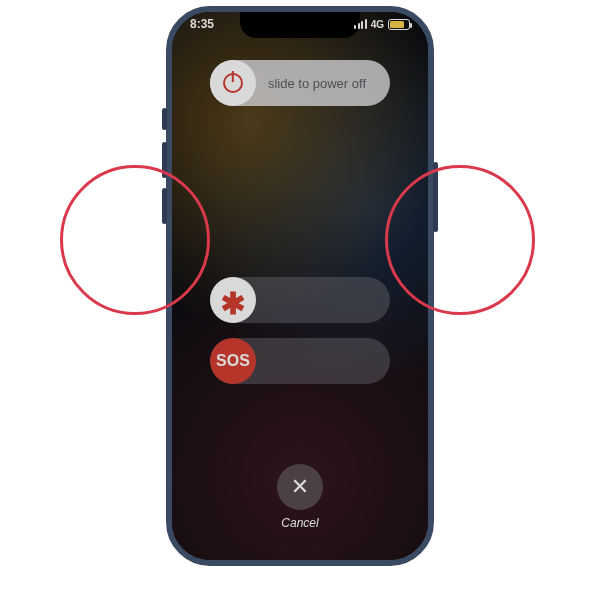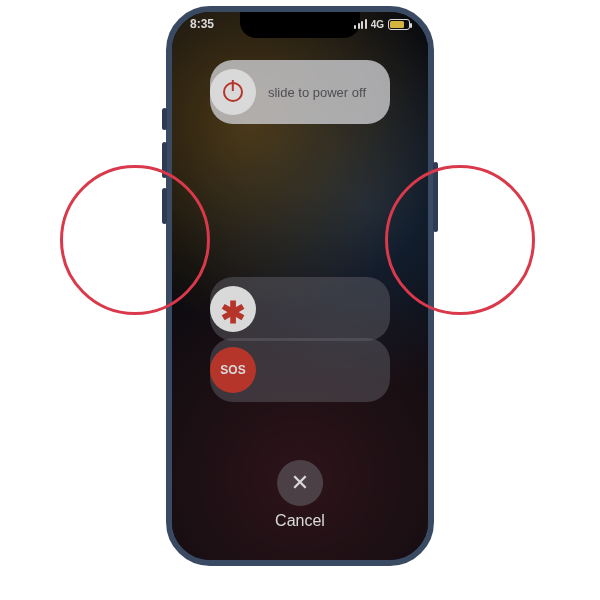--- a/index.html
+++ b/index.html
@@ -87,21 +87,21 @@
     background:#fff; border-radius:1px;
   }
   .battery .fill{
     position:absolute; left:1px; top:1px; bottom:1px; width:70%;
     background:#ffd33d; border-radius:1.5px;
   }
 
   
   .slider-track {
     position:absolute; left:50%; transform:translateX(-50%);
-    width:180px; height:64px; border-radius:23px;
+    width:180px; height:46px; border-radius:23px;
     display:flex; align-items:center;
     color:#fff;
   }
   .slider-knob {
     width:46px; height:46px; border-radius:50%;
     display:flex; align-items:center; justify-content:center;
     flex:0 0 46px;
   }
   .slider-label {
     flex:1; text-align:center; font-size:13px; padding-right:12px;
@@ -124,34 +124,34 @@
   
   .slider-med { top:265px; background:rgba(120,120,128,.45); }
   .slider-med .slider-knob { background:#fff; }
   .asterisk {
     color:#e23b2e; font-size:30px; font-weight:800; line-height:1;
     transform:translateY(4px);
   }
 
   
   .slider-sos { top:326px; background:rgba(120,120,128,.45); }
-  .slider-sos .slider-knob { background:#e23b2e; color:#fff; font-size:12px; font-weight:700; }
+  .slider-sos .slider-knob { background:#e23b2e; color:#fff; font-size:16px; font-weight:700; }
 
   
   .cancel-wrap {
     position:absolute; bottom:30px; left:50%; transform:translateX(-50%);
     display:flex; flex-direction:column; align-items:center; gap:6px;
   }
   .cancel-btn {
     width:46px; height:46px; border-radius:50%;
     background:rgba(120,120,128,.55);
     display:flex; align-items:center; justify-content:center;
   }
   .cancel-x { color:#fff; font-size:22px; font-weight:300; line-height:1; }
-  .cancel-label { color:#fff; font-size:16px; }
+  .cancel-label { color:#fff; font-size:12px;font-style:italic; }
 
 </style>
 </head>
 <body>
 
 <div class="annot-circle annot-left"></div>
 <div class="annot-circle annot-right"></div>
 
 <div class="phone">
   <div class="hw-btn hw-mute"></div>

